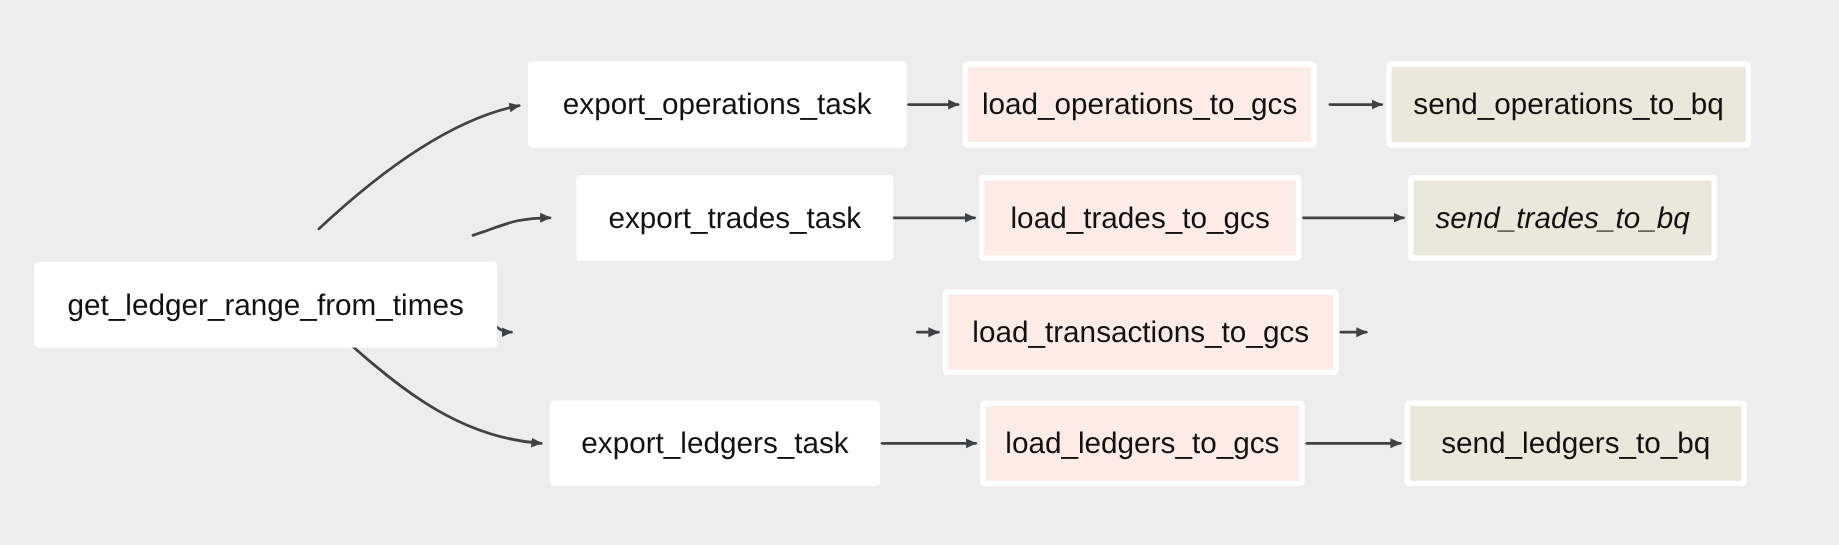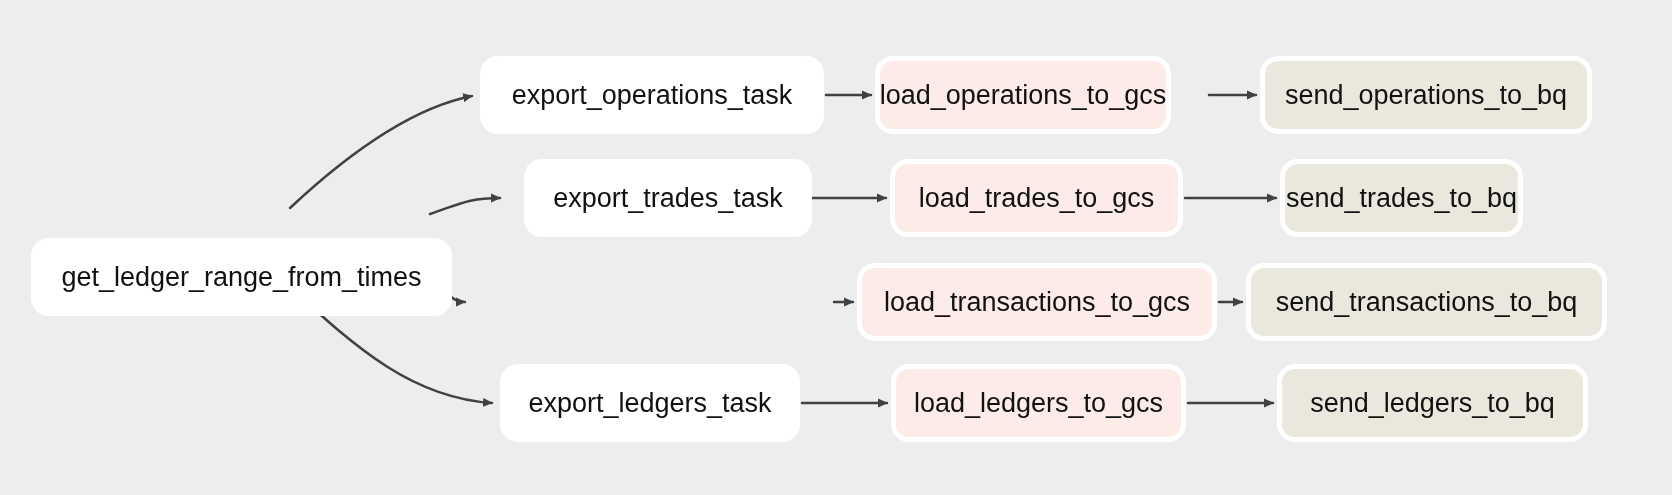--- a/index.html
+++ b/index.html
@@ -39,21 +39,21 @@
   .edges-layer marker path {
     fill: var(--edge);
     stroke: none;
   }
   .node {
     position: absolute;
     z-index: 1;
     height: 78px;
     box-sizing: border-box;
     border: 5px solid var(--node-border);
-    border-radius: 18px;
+    border-radius: 4px;
     background: var(--node-default-bg);
     color: var(--text);
     font-size: 27px;
     line-height: 1;
     display: flex;
     align-items: center;
     justify-content: center;
     white-space: nowrap;
     cursor: pointer;
   }
@@ -86,27 +86,26 @@
     <path class="edge" d="M 834 302 L 853 302" marker-end="url(#arrow)"></path>
     <path class="edge" d="M 1219 302 L 1242 302" marker-end="url(#arrow)"></path>
 
     <path class="edge" d="M 802 403 L 887 403" marker-end="url(#arrow)"></path>
     <path class="edge" d="M 1188 403 L 1273 403" marker-end="url(#arrow)"></path>
   </svg>
 
   <div class="node default" style="left:31px; top:209px; width:421px;margin-top:29px;">get_ledger_range_from_times</div>
 
   <div class="node default" style="left:480px; top:56px; width:344px;">export_operations_task</div>
-  <div class="node gcs" style="left:875px; top:56px; width:296px;">load_operations_to_gcs</div>
+  <div class="node gcs" style="left:875px; top:56px; width:322px;">load_operations_to_gcs</div>
   <div class="node bq" style="left:1260px; top:56px; width:332px;">send_operations_to_bq</div>
 
   <div class="node default" style="left:524px; top:159px; width:288px;">export_trades_task</div>
   <div class="node gcs" style="left:890px; top:159px; width:293px;">load_trades_to_gcs</div>
-  <div class="node bq" style="left:1280px; top:159px; width:243px;">send_trades_to_bq</div>
+  <div class="node bq" style="left:1280px; top:159px; width:281px;font-style:italic;">send_trades_to_bq</div>
 
   <div class="node gcs" style="left:857px; top:263px; width:360px;">load_transactions_to_gcs</div>
-  <div class="node bq" style="left:1246px; top:263px; width:361px;">send_transactions_to_bq</div>
 
   <div class="node default" style="left:500px; top:364px; width:300px;">export_ledgers_task</div>
   <div class="node gcs" style="left:891px; top:364px; width:295px;">load_ledgers_to_gcs</div>
   <div class="node bq" style="left:1277px; top:364px; width:311px;">send_ledgers_to_bq</div>
 
 </div>
 
 </body></html>

